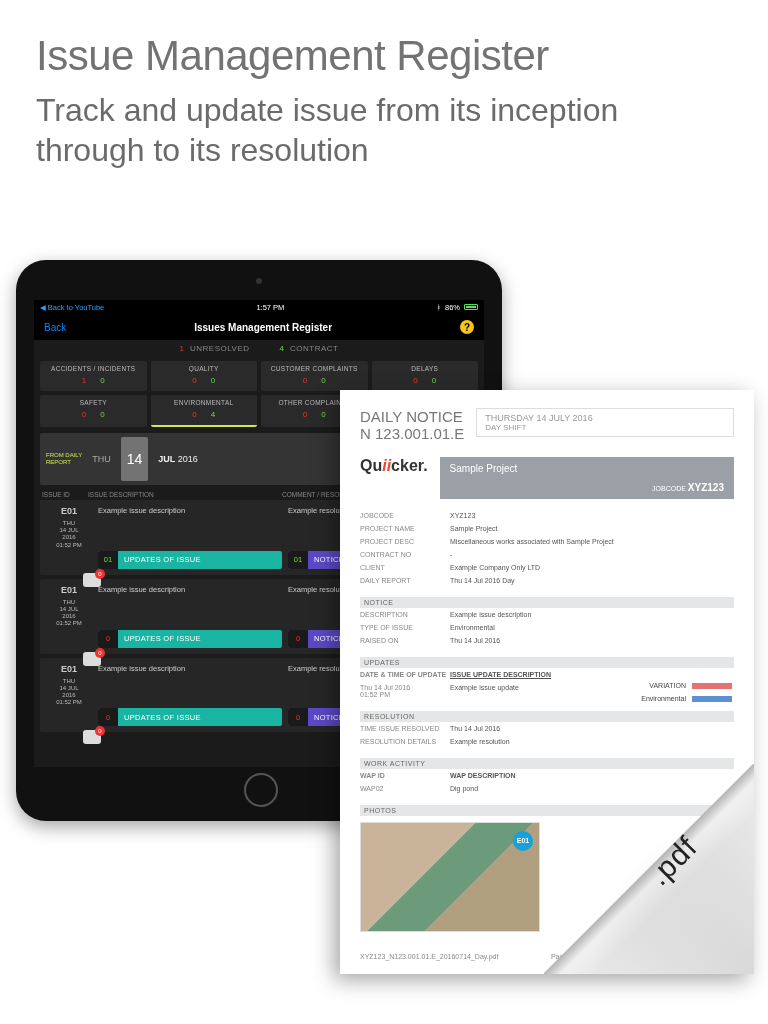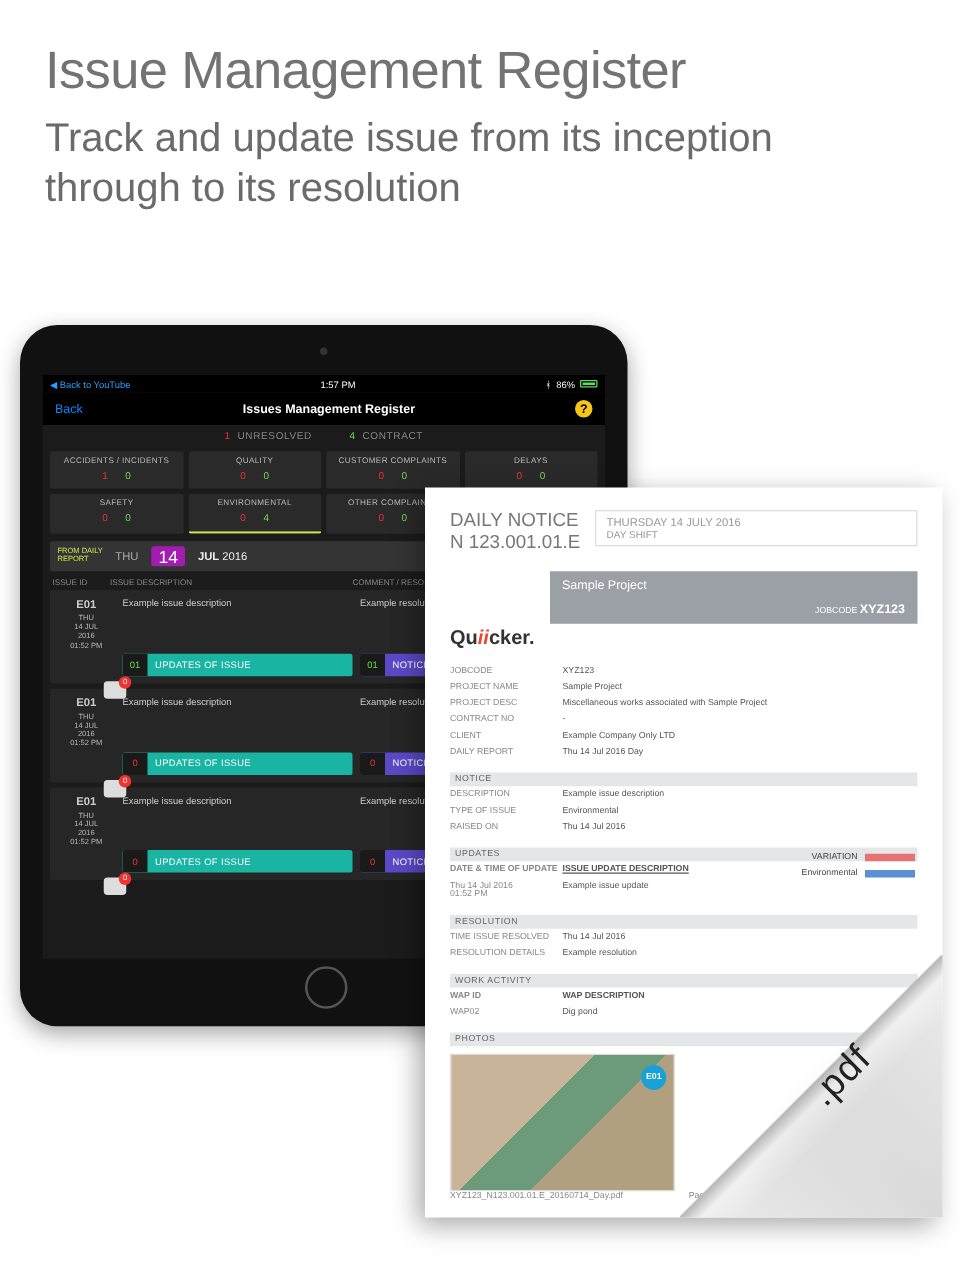--- a/index.html
+++ b/index.html
@@ -91,21 +91,21 @@
 .cat-tile .nums .r { color:#e33; }
 .cat-tile .nums .g { color:#6bdc4a; }
 
 
 .datebar {
   margin: 6px 6px 0; background:#343434; border-radius:2px;
   display:flex; align-items:center; padding:4px 6px; gap:10px;
 }
 .datebar .from { color:#cfe94e; font-size:6px; line-height:1.1; text-align:left; }
 .datebar .day-name { color:#aaa; font-size:9px; }
-.datebar .day-num { background:#a21caf; color:#fff; font-size:14px; padding:0 6px; border-radius:2px; }
+.datebar .day-num { background:#737373; color:#fff; font-size:14px; padding:14px 6px; border-radius:2px; }
 .datebar .month-year { color:#eee; font-size:9px; }
 .datebar .month-year b { }
 .datebar .daylabel { color:#aaa; font-size:8px; margin-left:auto; display:flex; gap:6px; align-items:center; }
 .datebar .sun-icon {
   width:10px;height:10px;border:1px solid #cfe94e;border-radius:50%;
 }
 
 
 .list-head {
   display:flex; padding: 6px 8px 2px; font-size:6.5px; color:#888;
@@ -156,21 +156,21 @@
 
 .pdf-head { display:flex; gap:12px; align-items:flex-start; }
 .pdf-title { font-size:15px; font-weight:300; color:#777; line-height:1.15; }
 .pdf-titlebar {
   flex:1; border:1px solid #ddd; padding:4px 8px;
 }
 .pdf-titlebar .date { color:#999; font-size:9px; }
 .pdf-titlebar .shift { color:#999; font-size:8px; }
 
 .pdf-row2 { display:flex; gap:12px; margin-top:14px; align-items:flex-start; }
-.logo { font-size:16px; font-weight:700; color:#333;margin-top:45px; }
+.logo { font-size:16px; font-weight:700; color:#333; }
 .logo .ii { color:#e84a2e; font-style: italic; }
 .projbox { flex:1; background:#9aa0a6; color:#fff; padding:6px 10px; }
 .projbox .p1 { font-size:10px; }
 .projbox .p2 { font-size:7px; text-align:right; margin-top:8px; }
 .projbox .p2 b { font-size:10px; }
 
 .pdf-section { margin-top:10px; }
 .pdf-section .bar { background:#e4e6e8; color:#666; font-size:7px; padding:2px 4px; letter-spacing:.5px; }
 .pdf-kv { display:flex; font-size:7px; padding:3px 0; color:#555; }
 .pdf-kv .k { width:90px; color:#888; }

